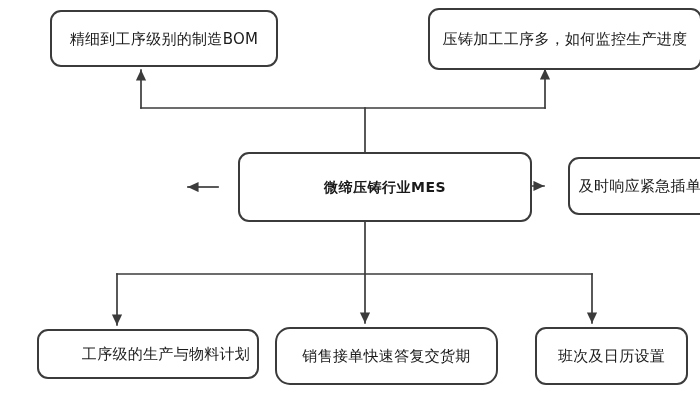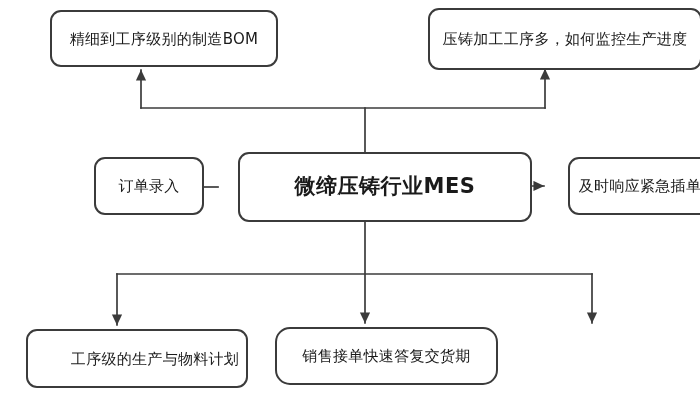--- a/index.html
+++ b/index.html
@@ -40,36 +40,36 @@
     letter-spacing: 0.3px;
     margin-left: 20px;
   }
   .node-label {
     display: block;
     padding: 0 6px;
     white-space: nowrap;
   }
   .node-central {
     font-weight: bold;
-    font-size: 21px;
+    font-size: 14px;
     letter-spacing: 0.5px;
     text-align: right;
   }
   .node-outer {
     font-size: 15px;
     font-weight: normal;
   }
 
   
   #node-bom        { left: 30px;  top: 10px;  width: 228px; height: 57px; }
   #node-progress   { left: 408px; top: 8px;   width: 274px; height: 62px; text-align: center; }
   #node-order      { left: 74px;  top: 157px; width: 110px; height: 58px; }
   #node-central    { left: 218px; top: 152px; width: 294px; height: 70px; }
   #node-urgent     { left: 548px; top: 157px; width: 144px; height: 58px; }
-  #node-plan       { left: 6px;   top: 329px; width: 222px; height: 59px; padding-left: 36px; }
+  #node-plan       { left: 17px;   top: 329px; width: 222px; height: 50px; padding-left: 36px; }
   #node-delivery   { left: 255px; top: 327px; width: 223px; height: 58px; border-radius: 15px; }
   #node-calendar   { left: 515px; top: 327px; width: 153px; height: 58px; }
 </style>
 </head>
 <body>
 
 <div id="canvas">
 
   <svg id="edges" viewBox="0 0 700 400" width="700" height="400">
     <defs>
@@ -99,34 +99,34 @@
   </svg>
 
   <div class="node node-outer" id="node-bom">
     <span class="node-label">精细到工序级别的制造BOM</span>
   </div>
 
   <div class="node node-outer" id="node-progress">
     <span class="node-label">压铸加工工序多，如何监控生产进度</span>
   </div>
 
-  <div class="node node-outer" id="node-order">
-    <span class="node-label">订单录入</span>
-  </div>
 
   <div class="node node-central" id="node-central">
     <span class="node-label">微缔压铸行业MES</span>
   </div>
 
   <div class="node node-outer" id="node-urgent">
     <span class="node-label">及时响应紧急插单</span>
   </div>
 
   <div class="node node-outer" id="node-plan">
     <span class="node-label">工序级的生产与物料计划</span>
   </div>
 
   <div class="node node-outer" id="node-delivery">
     <span class="node-label">销售接单快速答复交货期</span>
   </div>
 
+  <div class="node node-outer" id="node-calendar">
+    <span class="node-label">班次及日历设置</span>
+  </div>
 
 </div>
 
 </body></html>

